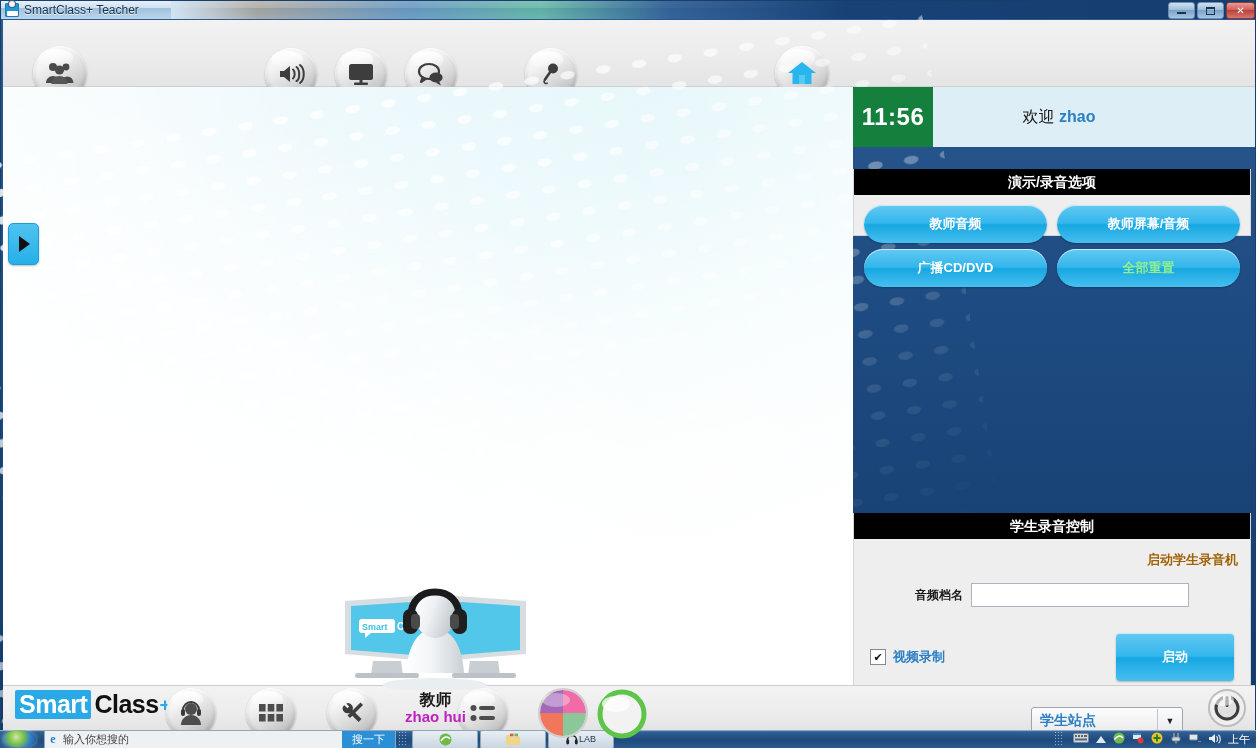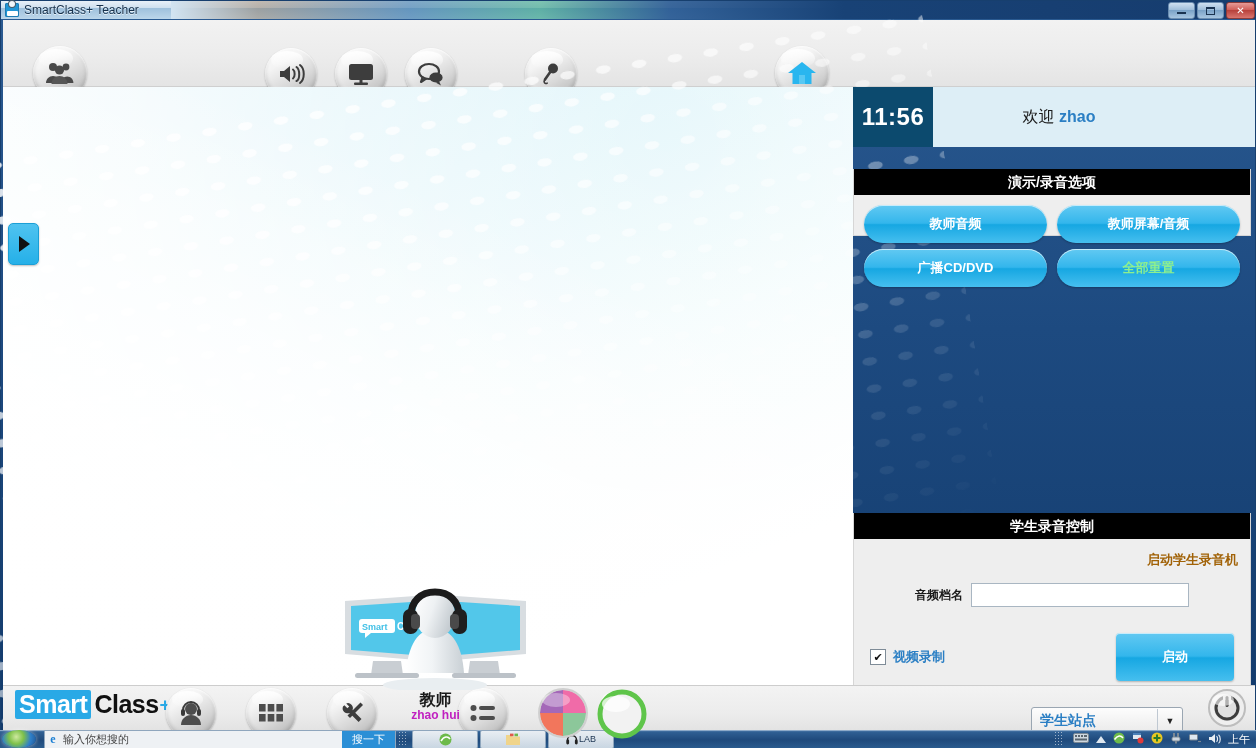--- a/index.html
+++ b/index.html
@@ -112,31 +112,31 @@
   }
 
   
   .teacher{position:absolute;left:330px;top:498px;width:205px;height:140px;z-index:5;}
   .teacher-label{
     position:absolute;left:0;top:105px;width:205px;text-align:center;
     font-size:16px;font-weight:bold;color:#1a1a1a;
   }
   .teacher-name{
     position:absolute;left:0;top:123px;width:205px;text-align:center;
-    font-size:12px;font-weight:bold;color:#c020c0;
+    font-size:15px;font-weight:bold;color:#c020c0;
   }
 
   
   .rightcol{position:absolute;left:852px;top:86px;width:402px;height:598px;}
   .welcome{
     position:absolute;left:0;top:0;width:402px;height:60px;
     background:#ddeef6;display:flex;align-items:center;
   }
   .clock{
-    width:80px;height:60px;background:#0c4a6e;color:#fff;
+    width:80px;height:60px;background:#15803d;color:#fff;
     display:flex;align-items:center;justify-content:center;
     font-size:24px;font-weight:bold;letter-spacing:.5px;
   }
   .welcome-txt{
     flex:1;text-align:center;font-size:16px;color:#1a1a1a;padding-right:70px;
   }
   .welcome-txt b{color:#2b7fc4;}
 
   .panel{
     position:absolute;left:0;width:396px;

